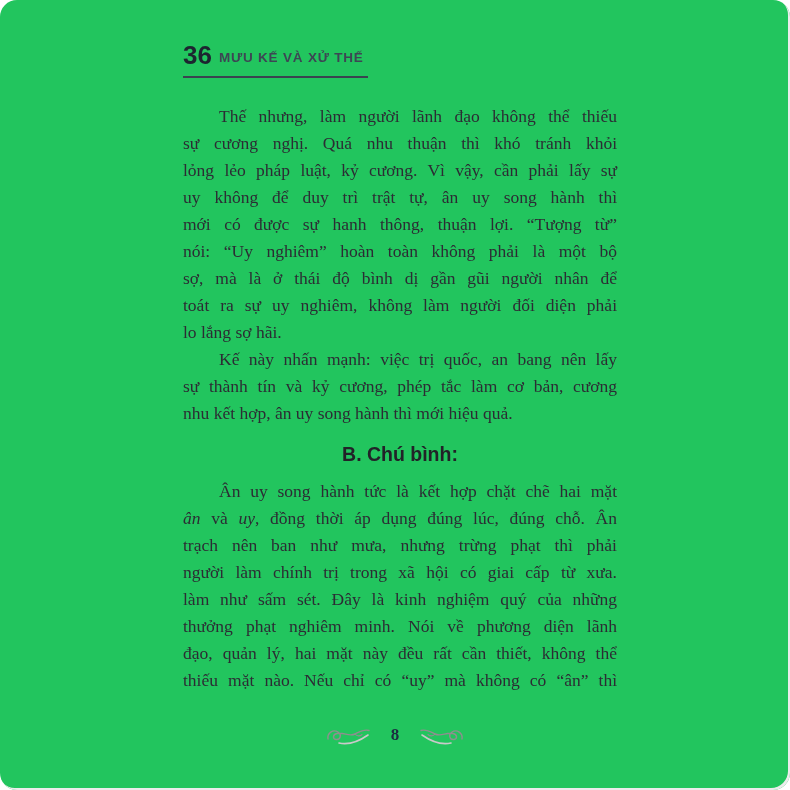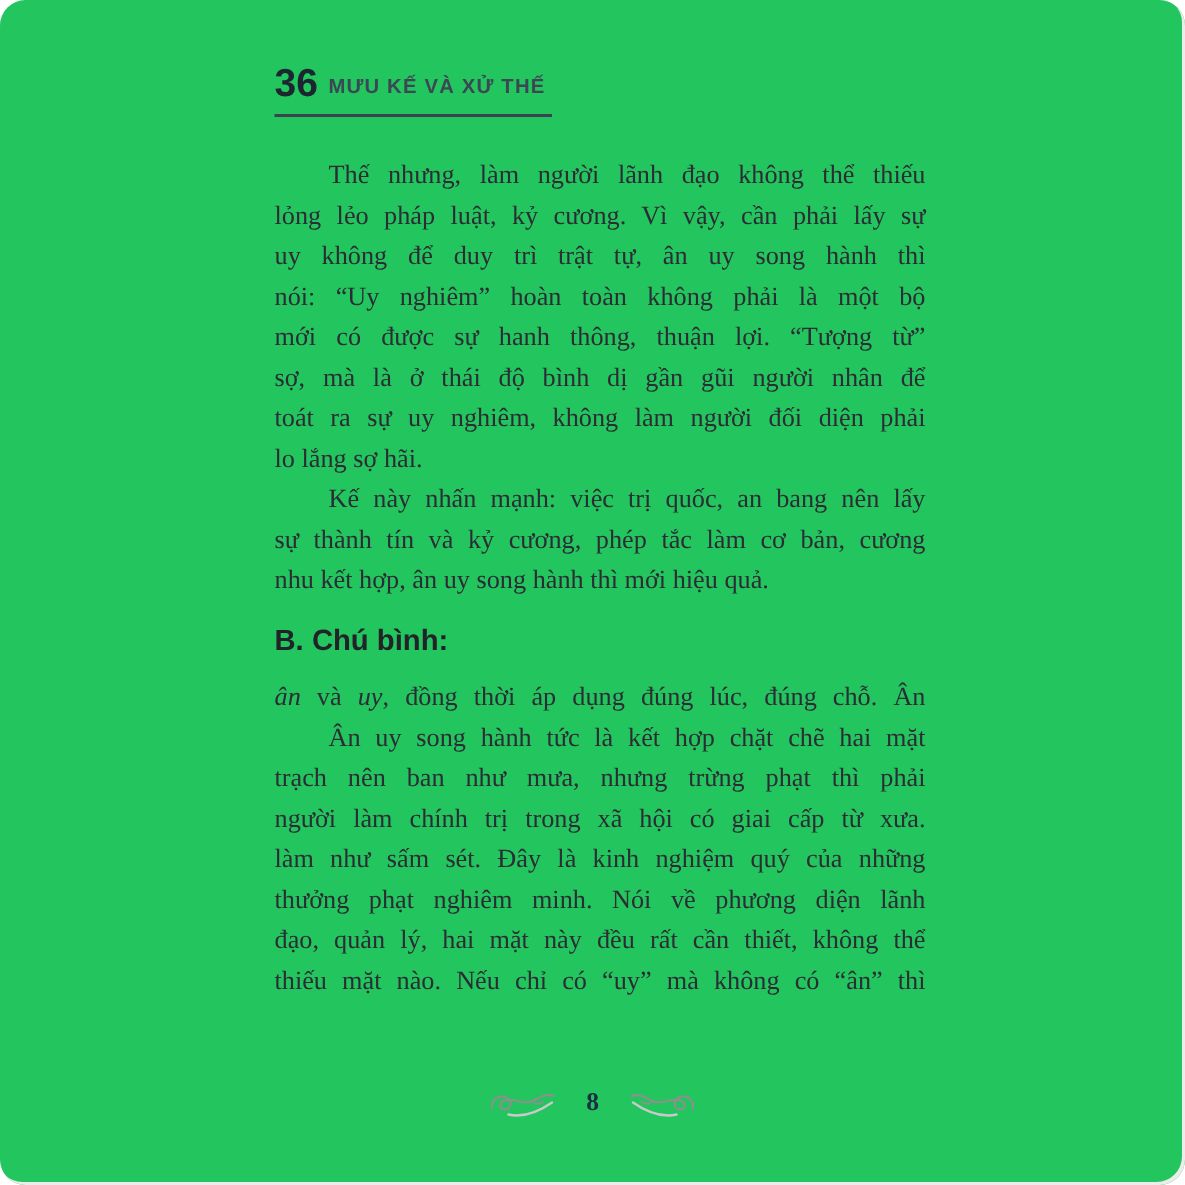--- a/index.html
+++ b/index.html
@@ -47,20 +47,21 @@
     text-justify: inter-word;
     white-space: normal;
   }
   .line.first { text-indent: 36px; }
   .line.last { text-align-last: left; }
   .em { font-style: italic; }
   .section-heading {
     font-family: "Liberation Sans", sans-serif;
     font-weight: 700; font-size: 19.5px; color: #222228;
     margin: 14px 0 10px 0;
+    text-align: center;
   }
   
   .page-footer {
     position: absolute; left: 0; right: 0; top: 724px;
     display: flex; align-items: center; justify-content: center;
     gap: 16px;
   }
   .page-number {
     font-family: "Liberation Serif", serif;
     font-weight: 700; font-size: 17px; color: #1c2c42;
@@ -73,37 +74,38 @@
 
 <div class="page">
 
   <div class="running-header">
     <span class="hdr-number">36</span><span class="hdr-title">MƯU KẾ VÀ XỬ THẾ</span>
   </div>
 
   <div class="body-text" id="body-container">
       <div class="paragraph">
         <div class="line first"><span>Thế nhưng, làm người lãnh đạo không thể thiếu</span></div>
+        <div class="line"><span>sự cương nghị. Quá nhu thuận thì khó tránh khỏi</span></div>
         <div class="line"><span>lỏng lẻo pháp luật, kỷ cương. Vì vậy, cần phải lấy sự</span></div>
         <div class="line"><span>uy không để duy trì trật tự, ân uy song hành thì</span></div>
+        <div class="line"><span>mới có được sự hanh thông, thuận lợi. “Tượng từ”</span></div>
         <div class="line"><span>nói: “Uy nghiêm” hoàn toàn không phải là một bộ</span></div>
-        <div class="line"><span>mới có được sự hanh thông, thuận lợi. “Tượng từ”</span></div>
         <div class="line"><span>sợ, mà là ở thái độ bình dị gần gũi người nhân để</span></div>
         <div class="line"><span>toát ra sự uy nghiêm, không làm người đối diện phải</span></div>
         <div class="line last"><span>lo lắng sợ hãi.</span></div>
       </div>
       <div class="paragraph">
         <div class="line first"><span>Kế này nhấn mạnh: việc trị quốc, an bang nên lấy</span></div>
         <div class="line"><span>sự thành tín và kỷ cương, phép tắc làm cơ bản, cương</span></div>
         <div class="line last"><span>nhu kết hợp, ân uy song hành thì mới hiệu quả.</span></div>
       </div>
       <div class="section-heading">B. Chú bình:</div>
       <div class="paragraph">
+        <div class="line first"><span>Ân uy song hành tức là kết hợp chặt chẽ hai mặt</span></div>
         <div class="line"><span class="em">ân</span><span> và </span><span class="em">uy</span><span>, đồng thời áp dụng đúng lúc, đúng chỗ. Ân</span></div>
-        <div class="line first"><span>Ân uy song hành tức là kết hợp chặt chẽ hai mặt</span></div>
         <div class="line"><span>trạch nên ban như mưa, nhưng trừng phạt thì phải</span></div>
         <div class="line"><span>người làm chính trị trong xã hội có giai cấp từ xưa.</span></div>
         <div class="line"><span>làm như sấm sét. Đây là kinh nghiệm quý của những</span></div>
         <div class="line"><span>thưởng phạt nghiêm minh. Nói về phương diện lãnh</span></div>
         <div class="line"><span>đạo, quản lý, hai mặt này đều rất cần thiết, không thể</span></div>
         <div class="line"><span>thiếu mặt nào. Nếu chỉ có “uy” mà không có “ân” thì</span></div>
       </div>
     </div>
 
   <div class="page-footer">

